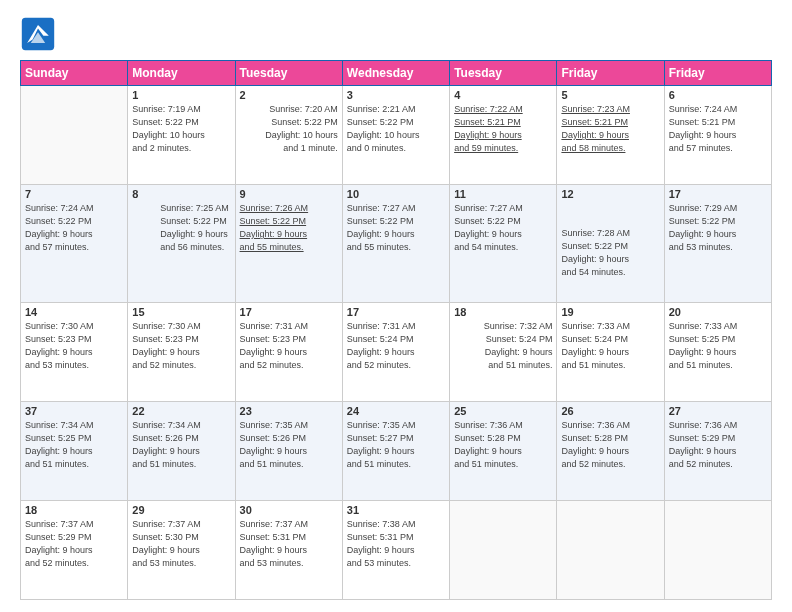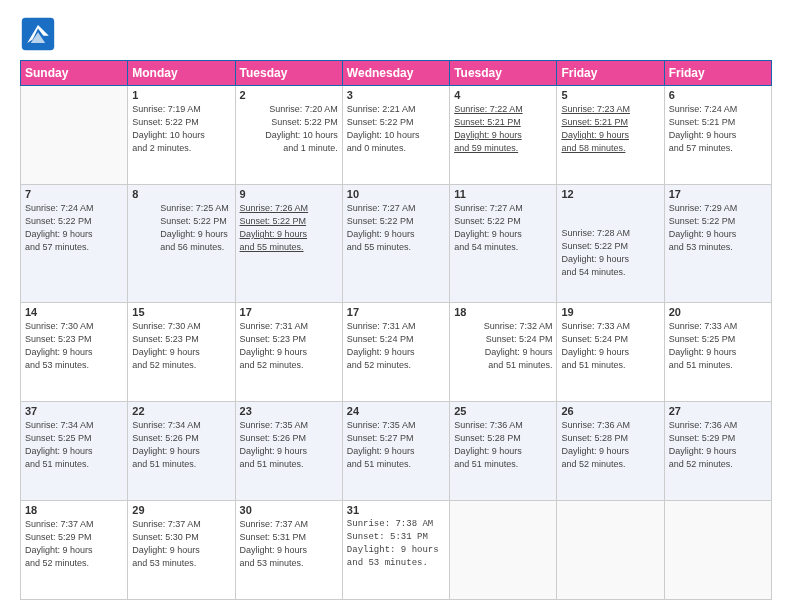--- a/index.html
+++ b/index.html
@@ -348,21 +348,21 @@
           </td>
           <td>
             <span class="day-num">30</span>
             <div class="day-info" style="white-space: pre-line;">Sunrise: 7:37 AM
 Sunset: 5:31 PM
 Daylight: 9 hours
 and 53 minutes.</div>
           </td>
           <td>
             <span class="day-num">31</span>
-            <div class="day-info" style="white-space: pre-line; font-family: Liberation Mono, monospace;">Sunrise: 7:38 AM
+            <div class="day-info" style="white-space: pre-line;">Sunrise: 7:38 AM
 Sunset: 5:31 PM
 Daylight: 9 hours
 and 53 minutes.</div>
           </td>
           <td class="empty"></td>
           <td class="empty"></td>
           <td class="empty"></td>
         </tr>
       </tbody>
   </table>

